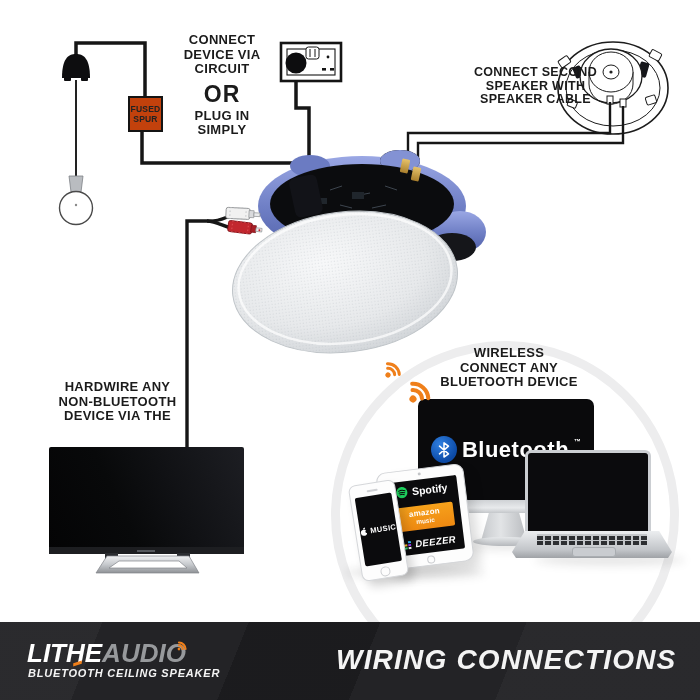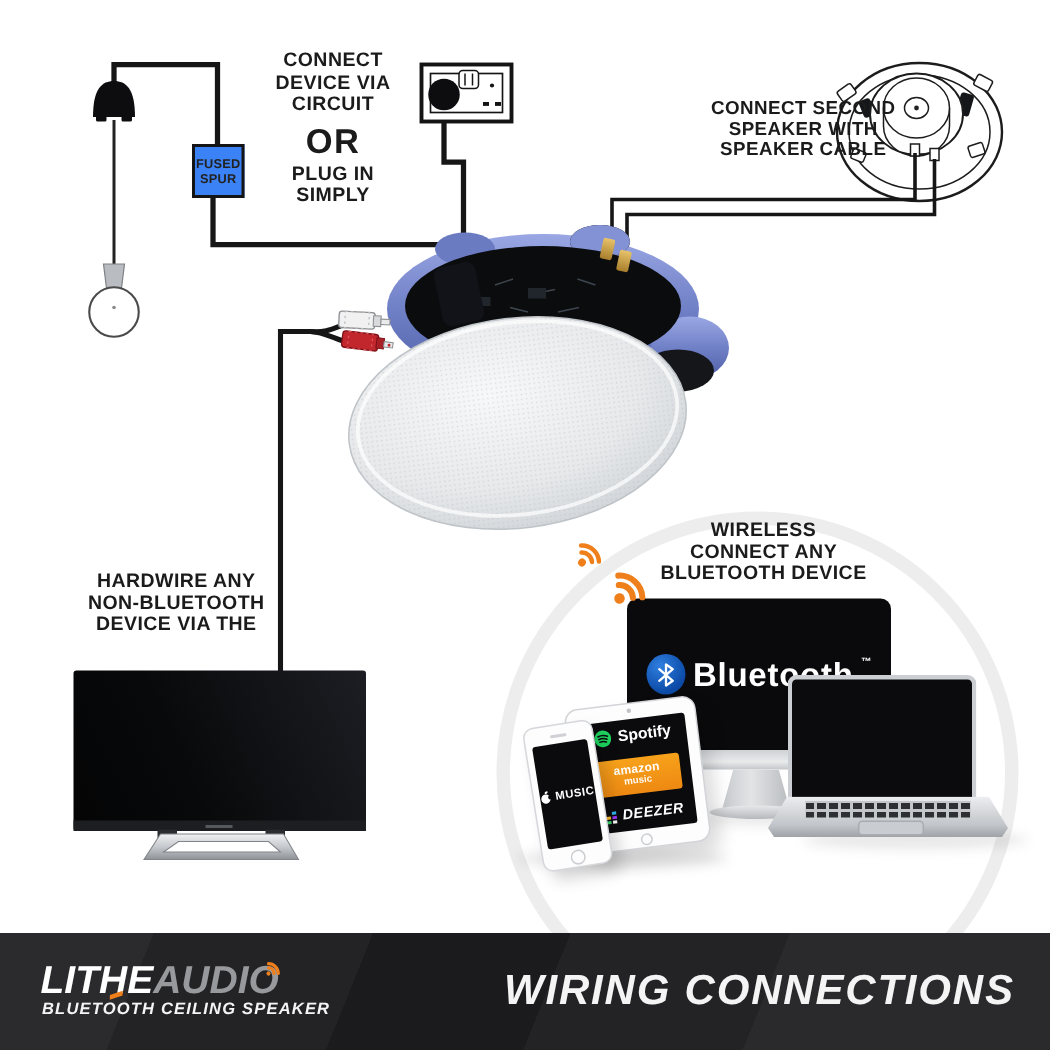--- a/index.html
+++ b/index.html
@@ -3,21 +3,21 @@
 <meta charset="utf-8">
 <style>
   html,body{margin:0;padding:0;background:#ffffff;}
   #canvas{position:relative;width:700px;height:700px;overflow:hidden;background:#ffffff;
           font-family:Liberation Sans, sans-serif;}
   .abs{position:absolute;}
   .label{color:#1b1b1b;font-weight:800;text-align:center;letter-spacing:.3px;}
   .label div{line-height:14.5px;font-size:13px;}
   .label .big-or{font-size:23px;line-height:26px;letter-spacing:1px;margin:4px 0 2px 0;}
   
-  .spur-box{left:128px;top:96px;width:31px;height:32px;border:2px solid #141414;background:#3b82f6;
+  .spur-box{left:128px;top:96px;width:31px;height:32px;border:2px solid #141414;background:#c2410c;
             display:flex;flex-direction:column;align-items:center;justify-content:center;z-index:7;}
   .spur-box div{font-size:8.5px;font-weight:700;line-height:10.5px;color:#222;letter-spacing:.2px;}
   
   .bg-circle{left:331px;top:341px;width:330px;height:330px;border:9px solid #ededee;border-radius:50%;z-index:1;}
   
   .tv{left:49px;top:447px;width:195px;height:130px;z-index:3;}
   .tv-screen{position:absolute;left:0;top:0;width:195px;height:107px;border-radius:2px;
              background:linear-gradient(245deg,#1d1e23 0%,#101114 38%,#08090a 62%,#040405 100%);}
   .tv-bezel{position:absolute;left:0;top:100px;width:195px;height:7px;background:#1d1e21;}
   .tv-logo{position:absolute;left:88px;top:103px;width:18px;height:2px;background:#55585d;}

